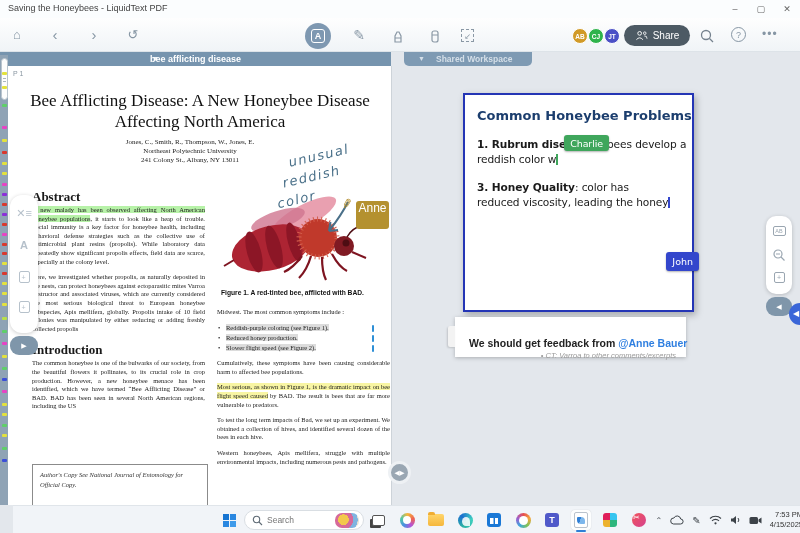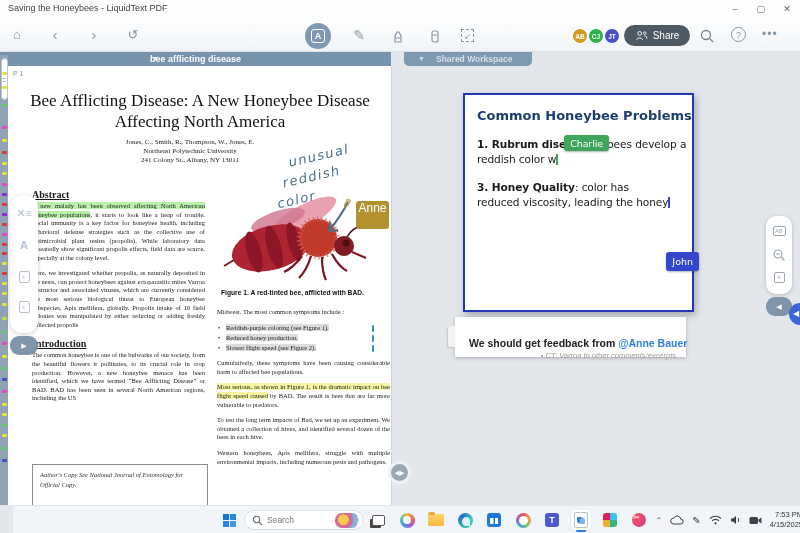--- a/index.html
+++ b/index.html
@@ -48,21 +48,21 @@
   .scroll-thumb { position:absolute; left:0.5px; top:3px; width:7px; height:42px; background:#fdfdfd; border:1px solid #b9c4cd; border-radius:3.5px; }
   .scroll-thumb i { position:absolute; left:1.5px; width:3px; height:1px; background:#aab5bd; }
   .mark { position:absolute; left:1.5px; width:5px; height:3px; border-radius:1px; }
 
   
   .paper-title { position:absolute; left:20px; top:24px; width:360px; text-align:center; font-family:"Liberation Serif",serif; font-size:17px; color:#111; line-height:1.25; }
   .authors { position:absolute; left:60px; top:72px; width:260px; text-align:center; font-family:"Liberation Serif",serif; font-size:7px; color:#222; line-height:1.3; }
   .col { position:absolute; font-family:"Liberation Serif",serif; font-size:6.5px; color:#1a1a1a; line-height:1.32; text-align:justify; }
   .col-left { left:32px; top:122px; width:173px; height:315px; overflow:hidden; }
   .col-right { left:217px; top:122px; width:173px; height:317px; overflow:hidden; }
-  .col h4 { font-size:10px; margin:0 0 1px 0; font-family:"Liberation Serif",serif;text-decoration:underline; }
+  .col h4 { font-size:13px; margin:0 0 1px 0; font-family:"Liberation Serif",serif; }
   .col p { margin-bottom:7px; }
   .hl-green { background:#b7f2a8; }
   .hl-yellow { background:#f8f5a3; }
   .hl-gray { background:#dcdcdc; }
   .footnote { position:absolute; left:32px; top:398px; width:176px; height:42px; border:1px solid #8b8b8b; padding:5px 7px; font-family:"Liberation Serif",serif; font-style:italic; font-size:6.5px; color:#333; line-height:1.5; }
 
   
   .bee-fig { position:absolute; left:216px; top:120px; width:172px; height:102px; }
   .fig-caption { position:absolute; left:221px; top:222px; width:166px; font-size:6.7px; font-weight:bold; color:#111; line-height:1.35; font-family:"Liberation Sans",sans-serif; }
   .lead-p { margin-top:18px; }

